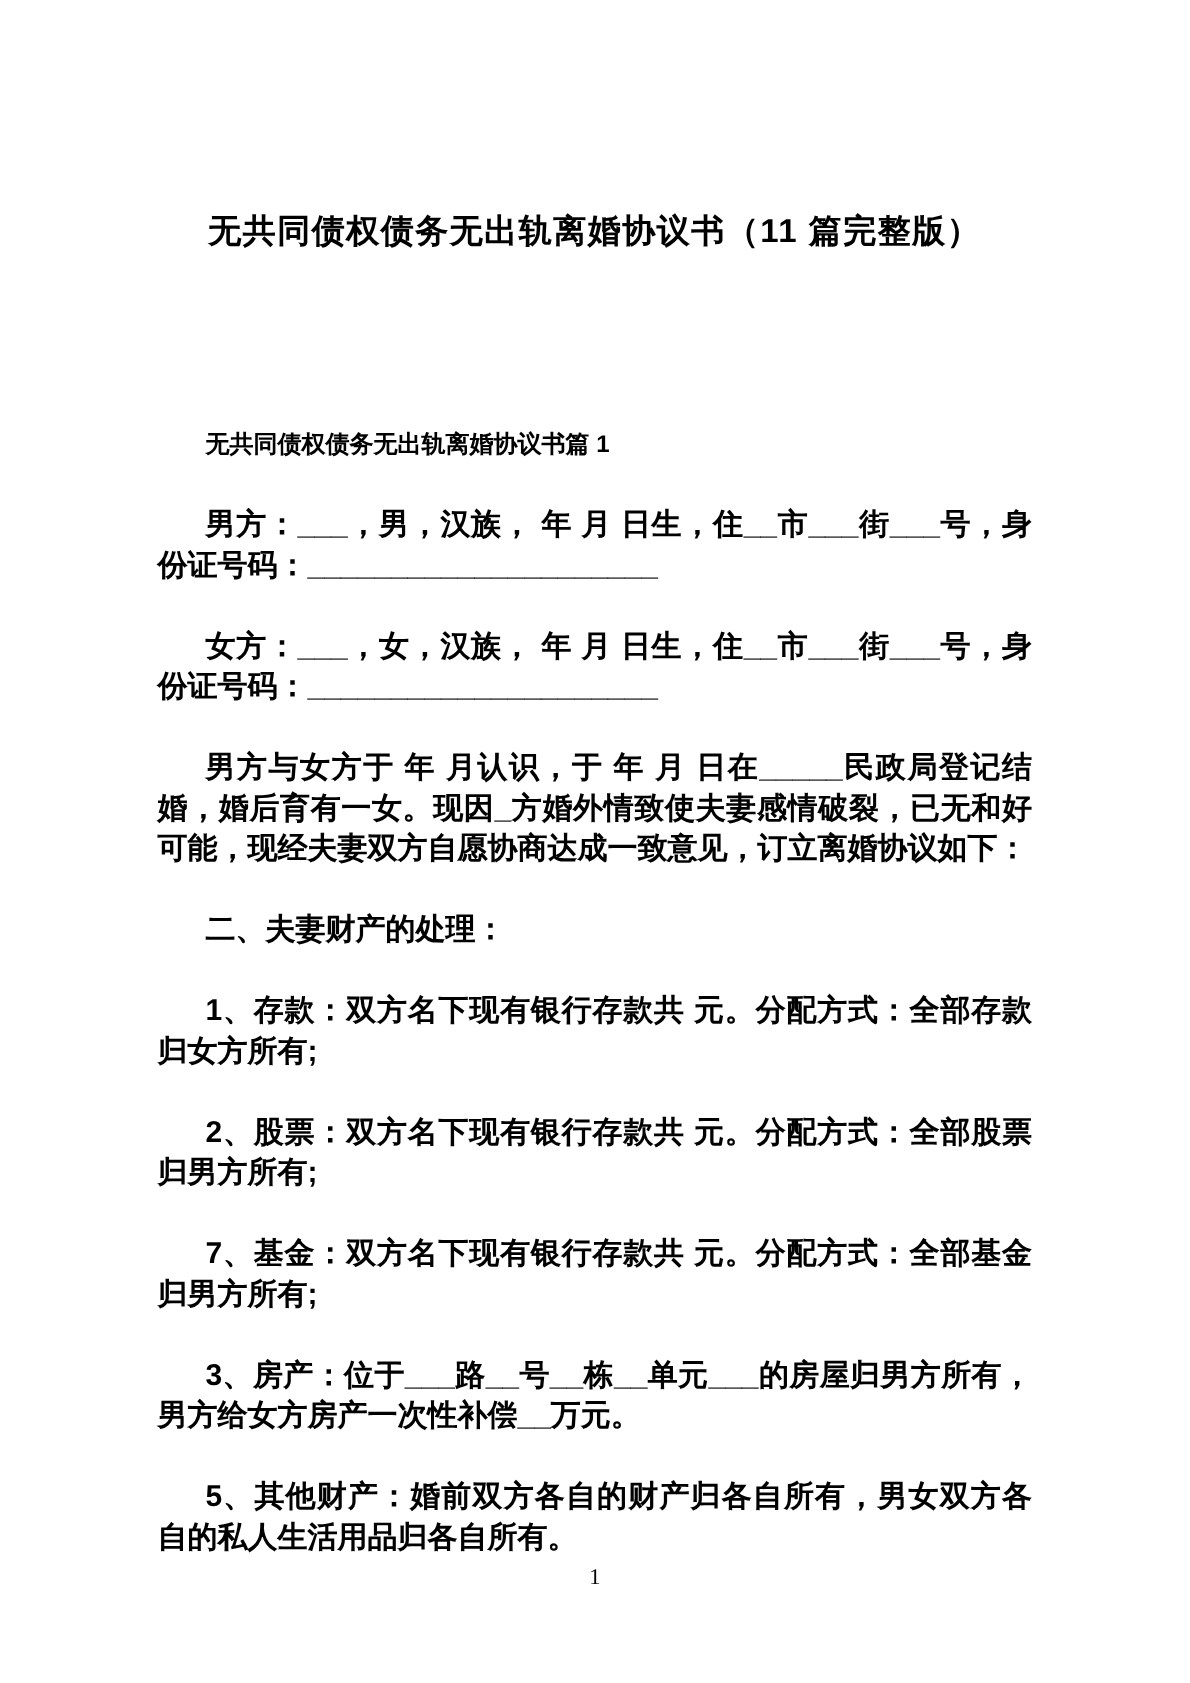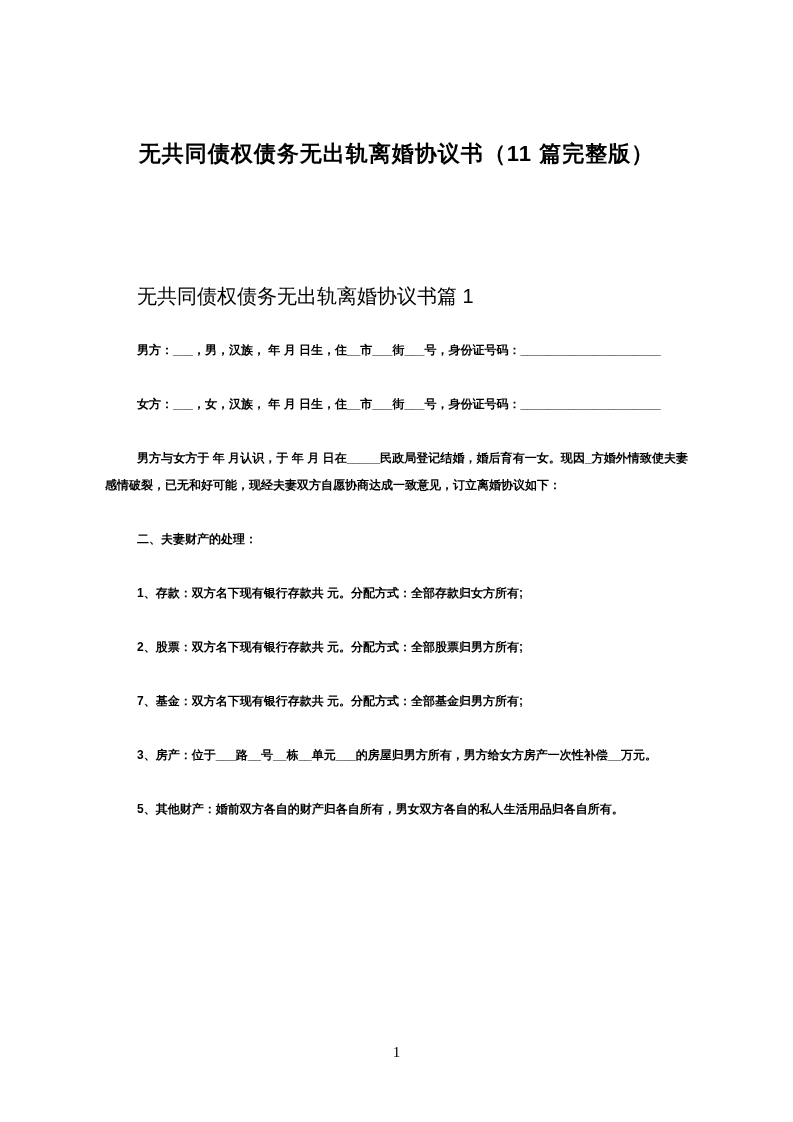--- a/index.html
+++ b/index.html
@@ -23,28 +23,28 @@
   .doc-title {
     margin: 0;
     font-size: 22px;
     line-height: 32px;
     font-weight: 700;
     text-align: center;
     letter-spacing: 1px;
   }
   .section-heading {
     margin: 113px 0 22px 0;
-    font-size: 20px;
+    font-size: 16px;
     line-height: 27px;
-    font-weight: 400;
+    font-weight: 700;
     text-indent: 32px;
   }
   .para {
     margin: 27px 0 0 0;
-    font-size: 12px;
+    font-size: 20px;
     line-height: 27px;
     font-weight: 700;
     text-indent: 32px;
     text-align: justify;
     overflow-wrap: break-word;
     word-break: break-all;
   }
   .page-number {
     position: absolute;
     top: 1042px;

